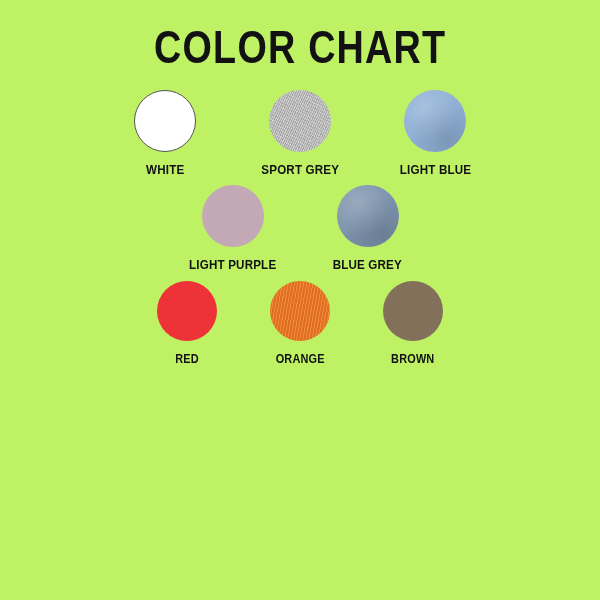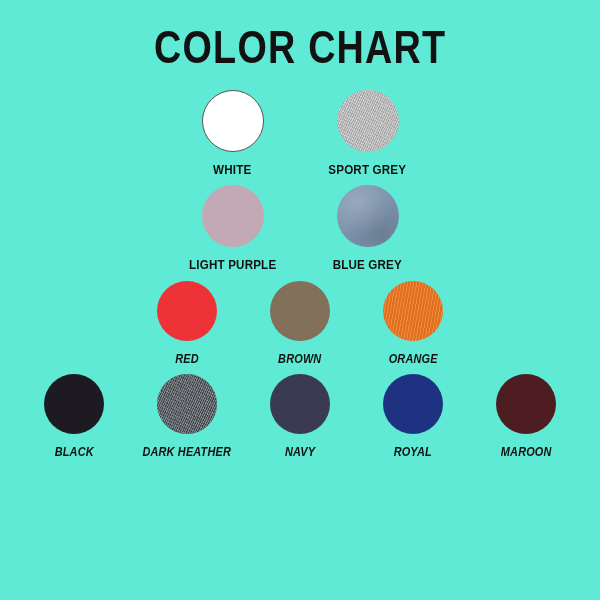--- a/index.html
+++ b/index.html
@@ -14,21 +14,21 @@
     font-family: "Liberation Sans", sans-serif;
     overflow: hidden;
   }
   .chart {
     width: 600px;
     height: 600px;
     display: flex;
     flex-direction: column;
     align-items: center;
     padding-top: 22px;
-    background: #5eead4;
+    background: #bef264;
   }
   .chart-title {
     font-family: "Liberation Sans", sans-serif;
     font-size: 46px;
     font-weight: 700;
     letter-spacing: 1.5px;
     color: #121212;
     text-align: center;
     transform: scaleX(0.82);
     margin: 0 0 4px 0;
@@ -42,21 +42,21 @@
     margin-top: 12px;
   }
   .swatch-row {
     display: flex;
     justify-content: center;
     align-items: flex-start;
     width: 600px;
     margin-bottom: 9px;
   }
   .swatch-row.cols-4 .swatch-cell { width: 135px; align-items: center; }
-  .swatch-row.cols-5 .swatch-cell { width: 113px; font-style: italic; }
+  .swatch-row.cols-5 .swatch-cell { width: 113px; }
 
   .swatch-cell {
     display: flex;
     flex-direction: column;
     align-items: center;
   }
   .swatch-disc {
     width: 62px;
     height: 62px;
     border-radius: 50%;
@@ -125,65 +125,47 @@
 
     <div class="swatch-row cols-4">
       <div class="swatch-cell">
         <div class="swatch-disc outlined" style="background-color: rgb(255, 255, 255);"></div>
         <div class="swatch-label">WHITE</div>
       </div>
       <div class="swatch-cell">
         <div class="swatch-disc tex-heather" style="background-color: rgb(190, 190, 190);"></div>
         <div class="swatch-label">SPORT GREY</div>
       </div>
+      <div class="swatch-cell">
+        <div class="swatch-disc tex-shade" style="background-color: rgb(143, 176, 214);"></div>
+        <div class="swatch-label">LIGHT BLUE</div>
+      </div>
     </div>
 
     <div class="swatch-row cols-4">
       <div class="swatch-cell">
         <div class="swatch-disc" style="background-color: rgb(195, 168, 181);"></div>
         <div class="swatch-label">LIGHT PURPLE</div>
       </div>
       <div class="swatch-cell">
         <div class="swatch-disc tex-shade" style="background-color: rgb(125, 147, 173);"></div>
         <div class="swatch-label">BLUE GREY</div>
       </div>
     </div>
 
     <div class="swatch-row cols-5">
       <div class="swatch-cell">
         <div class="swatch-disc" style="background-color: rgb(238, 51, 56);"></div>
         <div class="swatch-label">RED</div>
       </div>
       <div class="swatch-cell">
+        <div class="swatch-disc tex-weave" style="background-color: rgb(238, 119, 34);"></div>
+        <div class="swatch-label">ORANGE</div>
+      </div>
+      <div class="swatch-cell">
         <div class="swatch-disc" style="background-color: rgb(130, 112, 90);"></div>
         <div class="swatch-label">BROWN</div>
       </div>
-      <div class="swatch-cell">
-        <div class="swatch-disc tex-weave" style="background-color: rgb(238, 119, 34);"></div>
-        <div class="swatch-label">ORANGE</div>
-      </div>
     </div>
 
-    <div class="swatch-row cols-5">
-      <div class="swatch-cell">
-        <div class="swatch-disc" style="background-color: rgb(29, 26, 34);"></div>
-        <div class="swatch-label">BLACK</div>
-      </div>
-      <div class="swatch-cell">
-        <div class="swatch-disc tex-heather" style="background-color: rgb(74, 80, 88);"></div>
-        <div class="swatch-label">DARK HEATHER</div>
-      </div>
-      <div class="swatch-cell">
-        <div class="swatch-disc" style="background-color: rgb(58, 58, 85);"></div>
-        <div class="swatch-label">NAVY</div>
-      </div>
-      <div class="swatch-cell">
-        <div class="swatch-disc" style="background-color: rgb(30, 50, 129);"></div>
-        <div class="swatch-label">ROYAL</div>
-      </div>
-      <div class="swatch-cell">
-        <div class="swatch-disc" style="background-color: rgb(78, 29, 34);"></div>
-        <div class="swatch-label">MAROON</div>
-      </div>
-    </div>
 
   </div>
 </div>
 
 </body></html>

